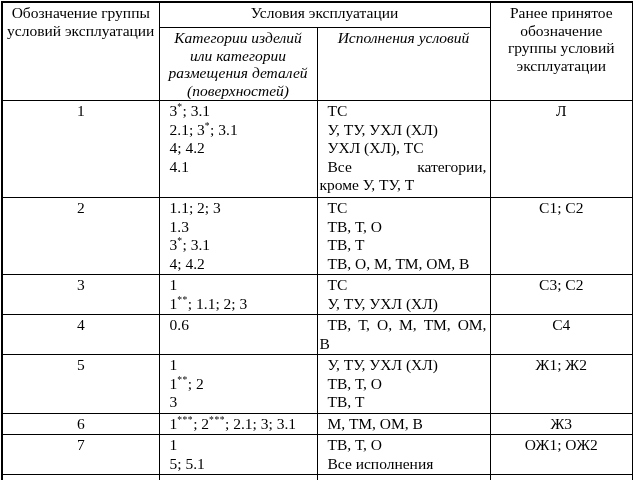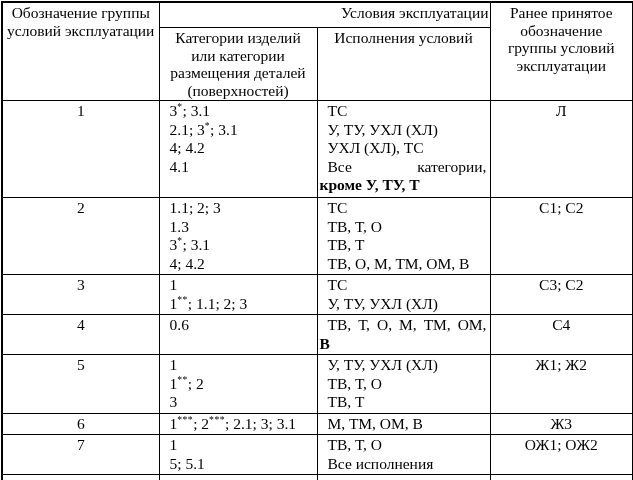--- a/index.html
+++ b/index.html
@@ -30,22 +30,22 @@
     font-weight: normal;
     overflow: hidden;
   }
   thead th {
     text-align: center;
     vertical-align: middle;
     white-space: pre-line;
     line-height: 17.5px;
     padding: 1px 2px;
   }
-  tr.hdr-top th.span-cell { height: 22px; text-align: right; }
-  tr.hdr-sub th { height: 68px; }
+  tr.hdr-top th.span-cell { height: 22px; }
+  tr.hdr-sub th { height: 68px; font-style: italic; }
 
   td.group-cell {
     text-align: center;
     line-height: 18.5px;
     padding-top: 1px;
   }
   td.prev-cell {
     text-align: center;
     line-height: 18.5px;
     padding-top: 1px;
@@ -53,21 +53,20 @@
   td.list-cell {
     padding-top: 1px;
   }
   td.list-cell .line {
     line-height: 18.5px;
     padding-left: 9px;
     white-space: nowrap;
   }
   td.list-cell .line.flush {
     padding-left: 1px;
-    font-weight: bold;
   }
   td.list-cell .line.justify {
     padding-left: 0;
     padding-right: 2px;
     text-indent: 9px;
     white-space: normal;
     text-align: justify;
     text-align-last: justify;
   }
   sup {

